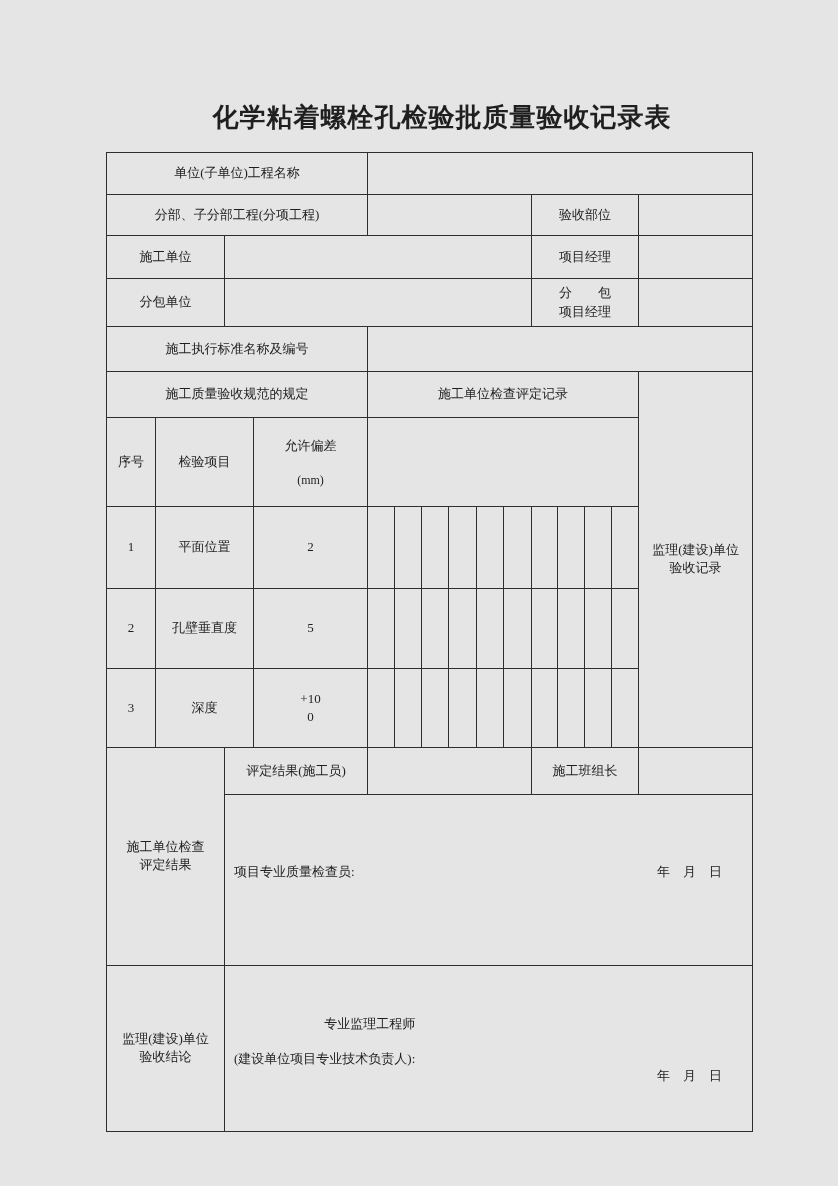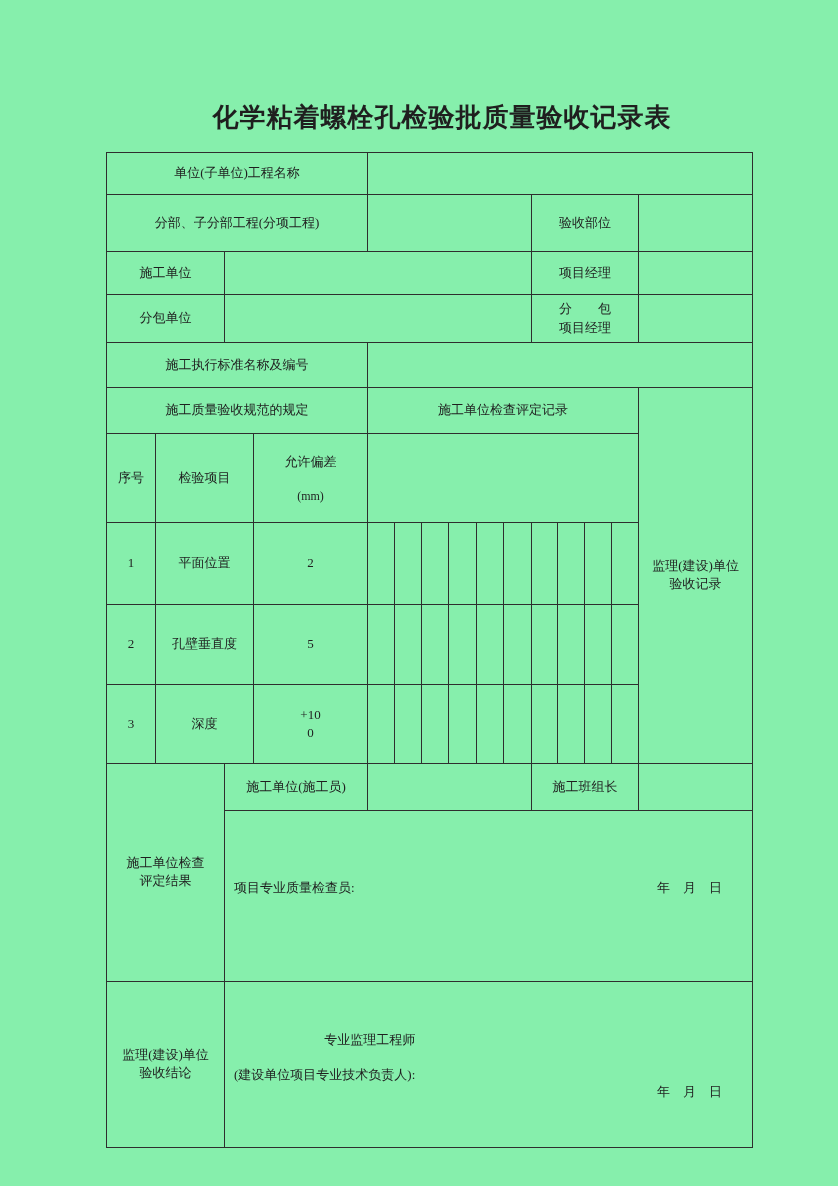--- a/index.html
+++ b/index.html
@@ -1,21 +1,21 @@
 <!DOCTYPE html>
 <html><head>
 <meta charset="utf-8">
 <style>
   * { box-sizing: border-box; }
   html, body { margin: 0; padding: 0; background: #ffffff; }
   .page {
     position: relative;
     width: 838px;
     height: 1186px;
-    background: #86efac;
+    background: #e5e5e5;
     font-family: "Liberation Serif", "DejaVu Serif", serif;
     color: #1f1f1f;
   }
   .title {
     position: absolute;
     top: 100px;
     left: 0;
     width: 100%;
     padding-left: 46px;
     text-align: center;
@@ -84,21 +84,21 @@
         <col style="width:27px">
         <col style="width:114px">
     </colgroup>
 
     <tbody>
         <tr style="height:42px">
       <td colspan="4">单位(子单位)工程名称</td>
       <td colspan="11"></td>
     </tr>
 
-    <tr style="height:57px">
+    <tr style="height:41px">
       <td colspan="4">分部、子分部工程(分项工程)</td>
       <td colspan="6"></td>
       <td colspan="4">验收部位</td>
       <td></td>
     </tr>
 
     <tr style="height:43px">
       <td colspan="2">施工单位</td>
       <td colspan="8"></td>
       <td colspan="4">项目经理</td>
@@ -180,21 +180,21 @@
           <td></td>
       <td></td>
           <td></td>
       <td></td>
           <td></td>
     </tr>
 
     <tr style="height:47px">
       <td colspan="2" rowspan="2">施工单位检查
 评定结果</td>
-      <td colspan="2">施工单位(施工员)</td>
+      <td colspan="2">评定结果(施工员)</td>
       <td colspan="6"></td>
       <td colspan="4">施工班组长</td>
       <td></td>
     </tr>
 
     <tr style="height:171px">
       <td colspan="13" class="bottom-cell">
         <div class="bottom-flex">
           <span class="left-text">项目专业质量检查员:</span>
           <span class="date-text">年　月　日</span>

